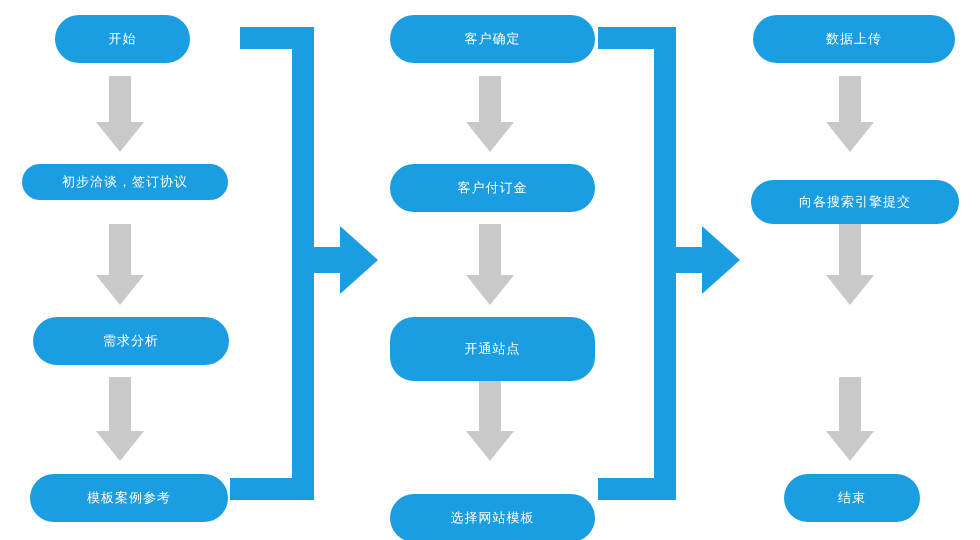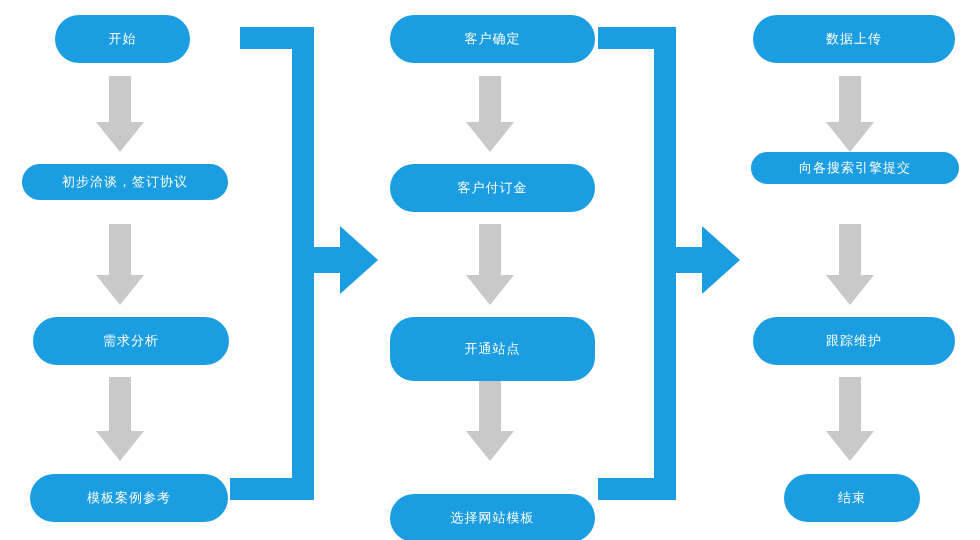--- a/index.html
+++ b/index.html
@@ -83,17 +83,16 @@
   <div class="node" style="left:22px;  top:164px; width:206px; height:36px;">初步洽谈，签订协议</div>
   <div class="node" style="left:33px;  top:317px; width:196px; height:48px;">需求分析</div>
   <div class="node" style="left:30px;  top:474px; width:198px; height:48px;">模板案例参考</div>
 
   <div class="node" style="left:390px; top:15px;  width:205px; height:48px;">客户确定</div>
   <div class="node" style="left:390px; top:164px; width:205px; height:48px;">客户付订金</div>
   <div class="node" style="left:390px; top:317px; width:205px; height:64px;">开通站点</div>
   <div class="node" style="left:390px; top:494px; width:205px; height:48px;">选择网站模板</div>
 
   <div class="node" style="left:753px; top:15px;  width:202px; height:48px;">数据上传</div>
-  <div class="node" style="left:751px; top:152px; width:208px; height:32px;">向各搜索引擎提交</div>
-  <div class="node" style="left:753px; top:317px; width:202px; height:48px;">跟踪维护</div>
+  <div class="node" style="left:751px; top:180px; width:208px; height:44px;">向各搜索引擎提交</div>
   <div class="node" style="left:784px; top:474px; width:136px; height:48px;">结束</div>
 
 </div>
 
 </body></html>

